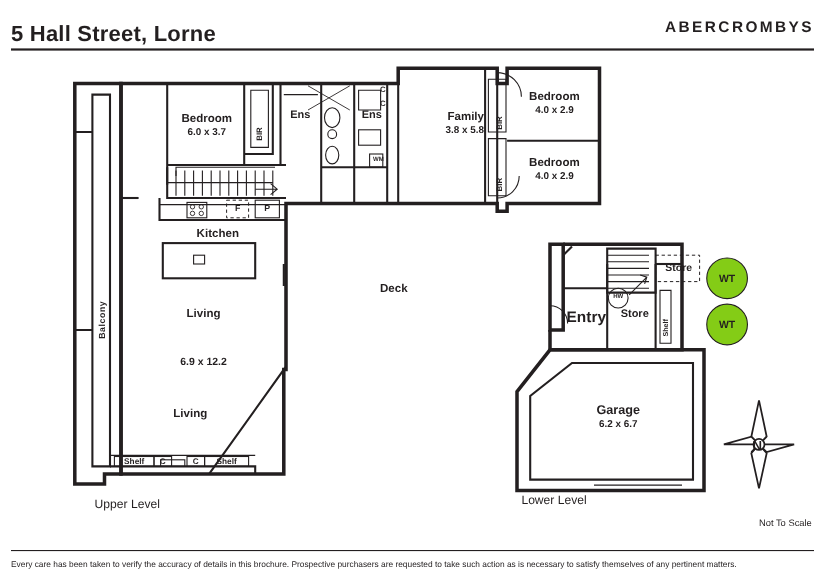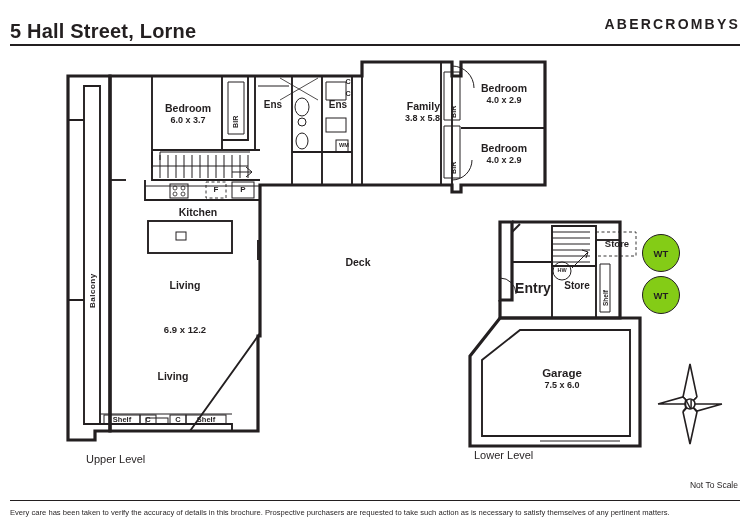--- a/index.html
+++ b/index.html
@@ -25,21 +25,21 @@
   }
   .footer-rule{
     position:absolute;left:10px;right:10px;top:500px;
     height:1px;background:#231f20;
   }
   .disclaimer{
     position:absolute;left:10px;top:508px;width:732px;
     font-size:7.6px;line-height:1.35;color:#231f20;
   }
   .nts{
-    position:absolute;right:12px;top:480px;
+    position:absolute;right:12px;top:470px;
     font-size:8.5px;
     margin-left:34px;
   }
   .lvl{
     position:absolute;font-size:11px;font-weight:normal;
   }
   #lvl-upper{left:86px;top:453px;}
   #lvl-lower{left:474px;top:449px;}
 
   svg{position:absolute;left:0;top:0;}
@@ -267,21 +267,21 @@
 
 <div class="tiny" style="left:104px;top:416px;width:36px;font-size:7.5px;">Shelf</div>
 <div class="tiny" style="left:140px;top:416px;width:16px;font-size:7.5px;">C</div>
 <div class="tiny" style="left:170px;top:416px;width:16px;font-size:7.5px;">C</div>
 <div class="tiny" style="left:186px;top:416px;width:40px;font-size:7.5px;">Shelf</div>
 
 <div class="vert" style="left:88px;top:228px;height:80px;">Balcony</div>
 
 <div class="lbl" style="left:516px;top:366px;width:92px;font-size:11.5px;">
   <span>Garage</span>
-  <span class="dim">7.5 x 6.0</span>
+  <span class="dim">6.2 x 6.7</span>
 </div>
 
 <div class="tiny" style="left:512px;top:281px;width:42px;font-size:14px;">Entry</div>
 <div class="tiny" style="left:556px;top:281px;width:42px;font-size:10px;">Store</div>
 <div class="tiny" style="left:598px;top:239px;width:38px;font-size:9.5px;">Store</div>
 
 <div class="vert-b" style="left:602px;top:272px;height:34px;font-size:6.5px;">Shelf</div>
 <div class="tiny" style="left:552px;top:268px;width:20px;font-size:5.5px;">HW</div>
 
 <div class="circ" style="left:642px;top:234px;">WT</div>

